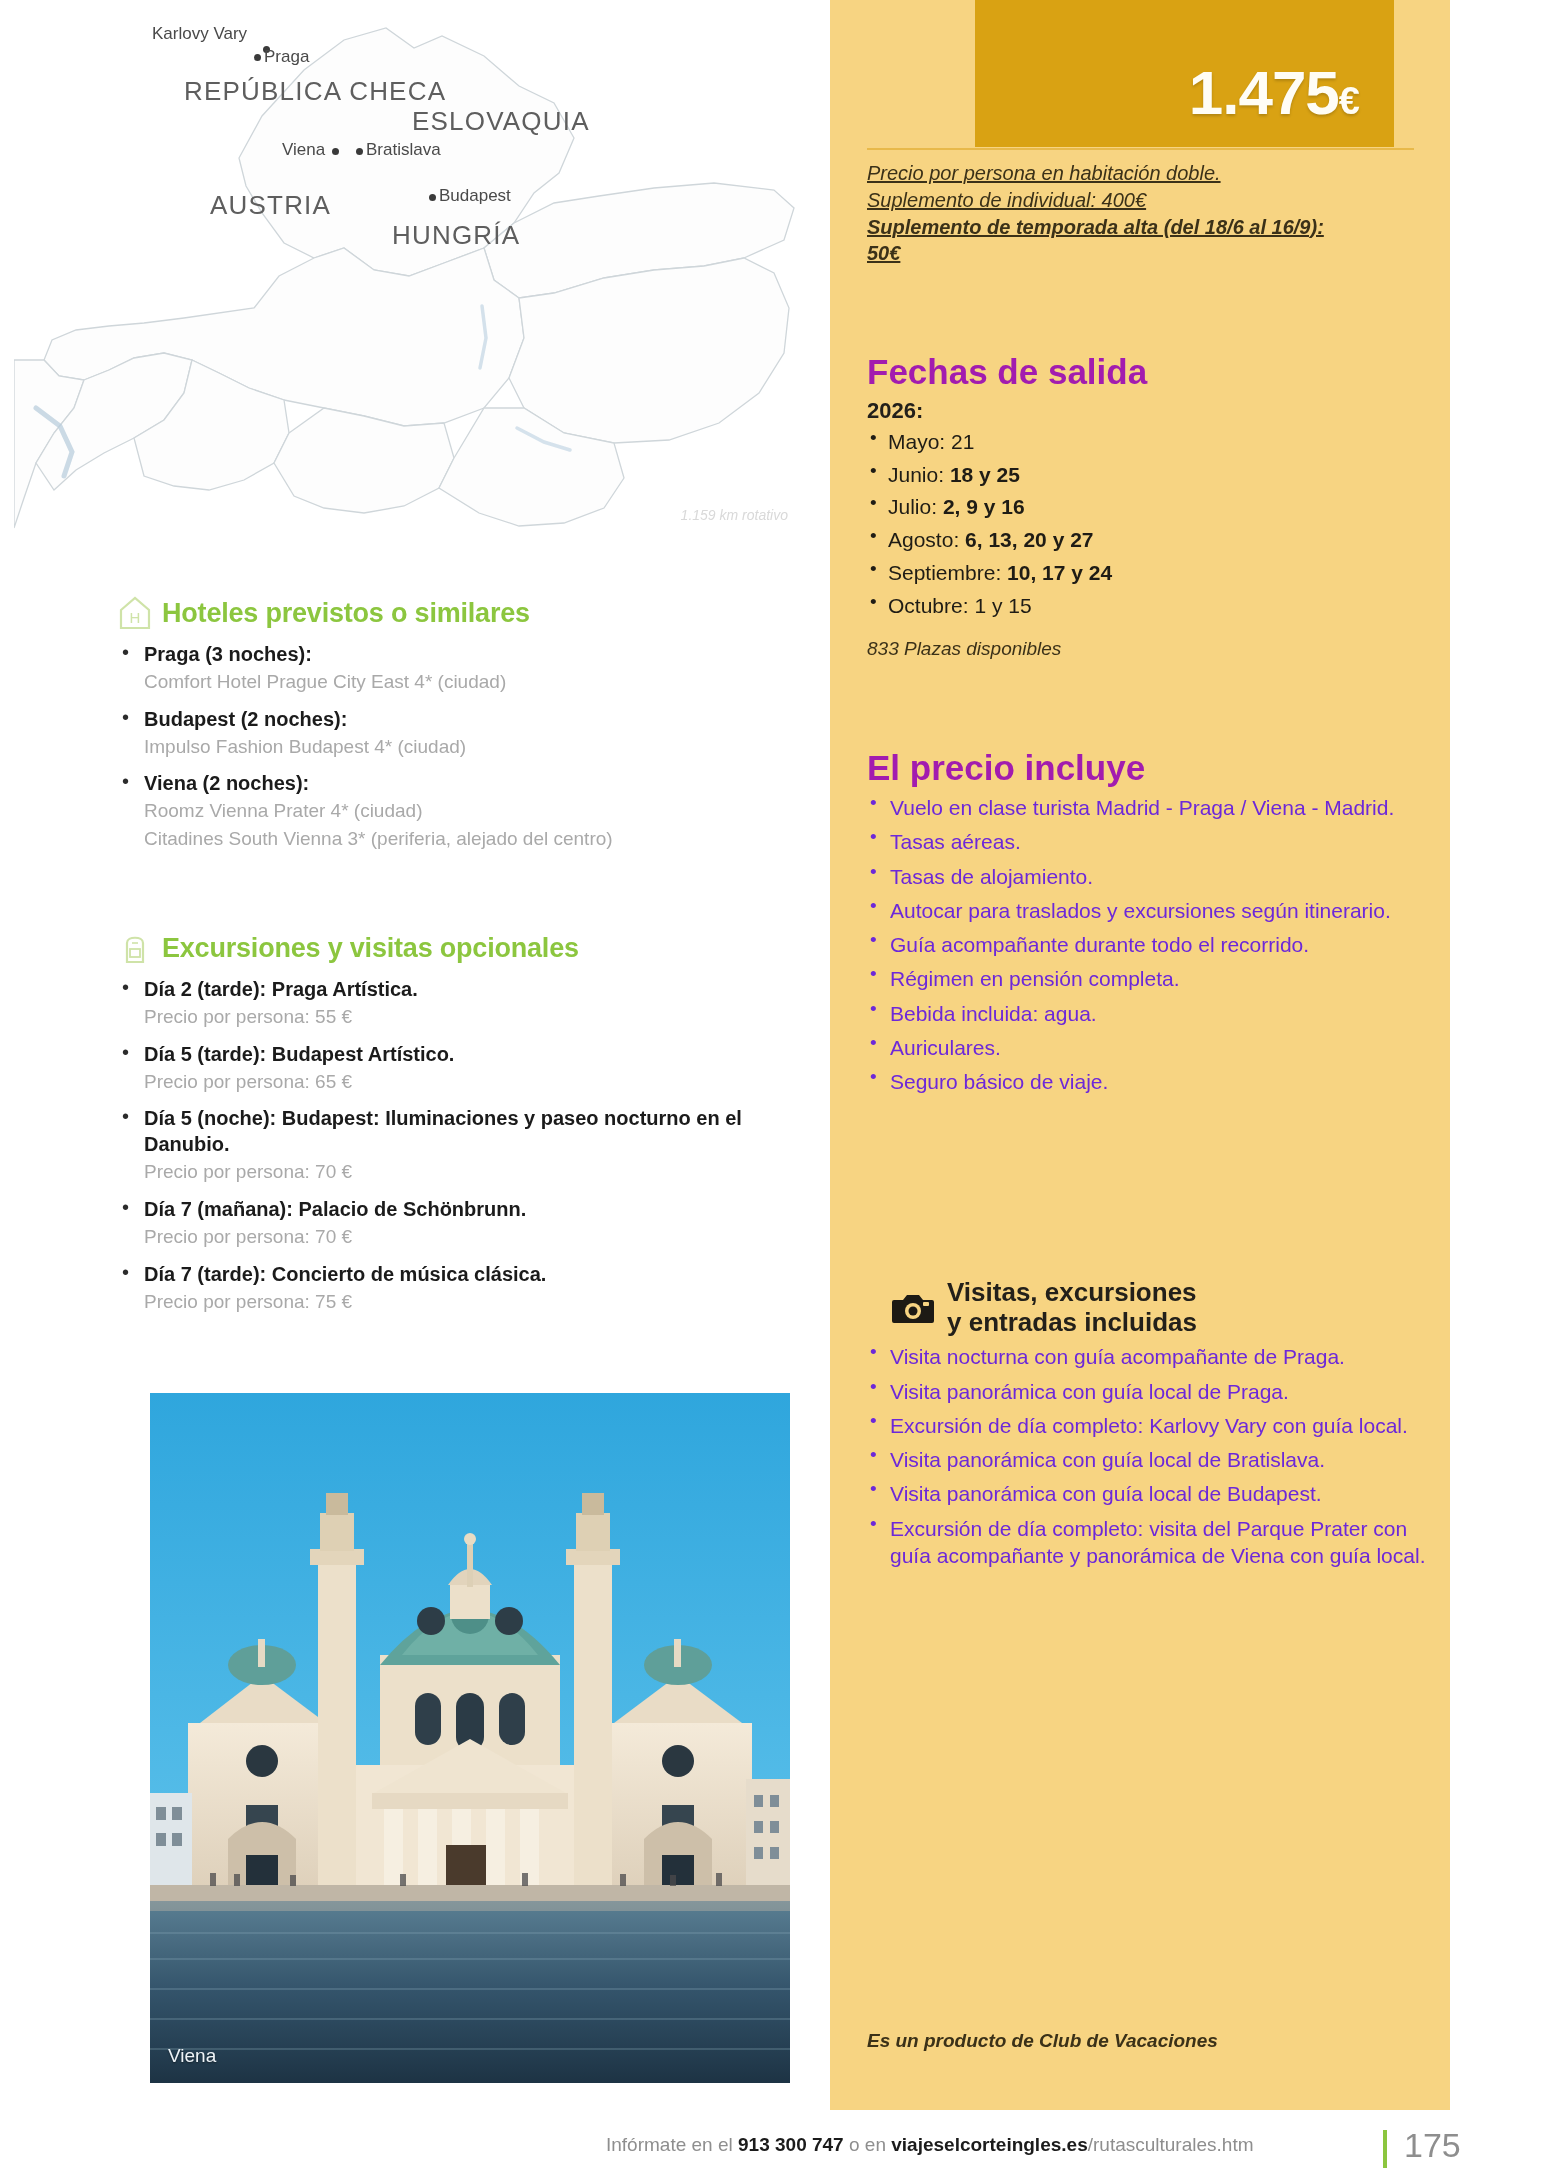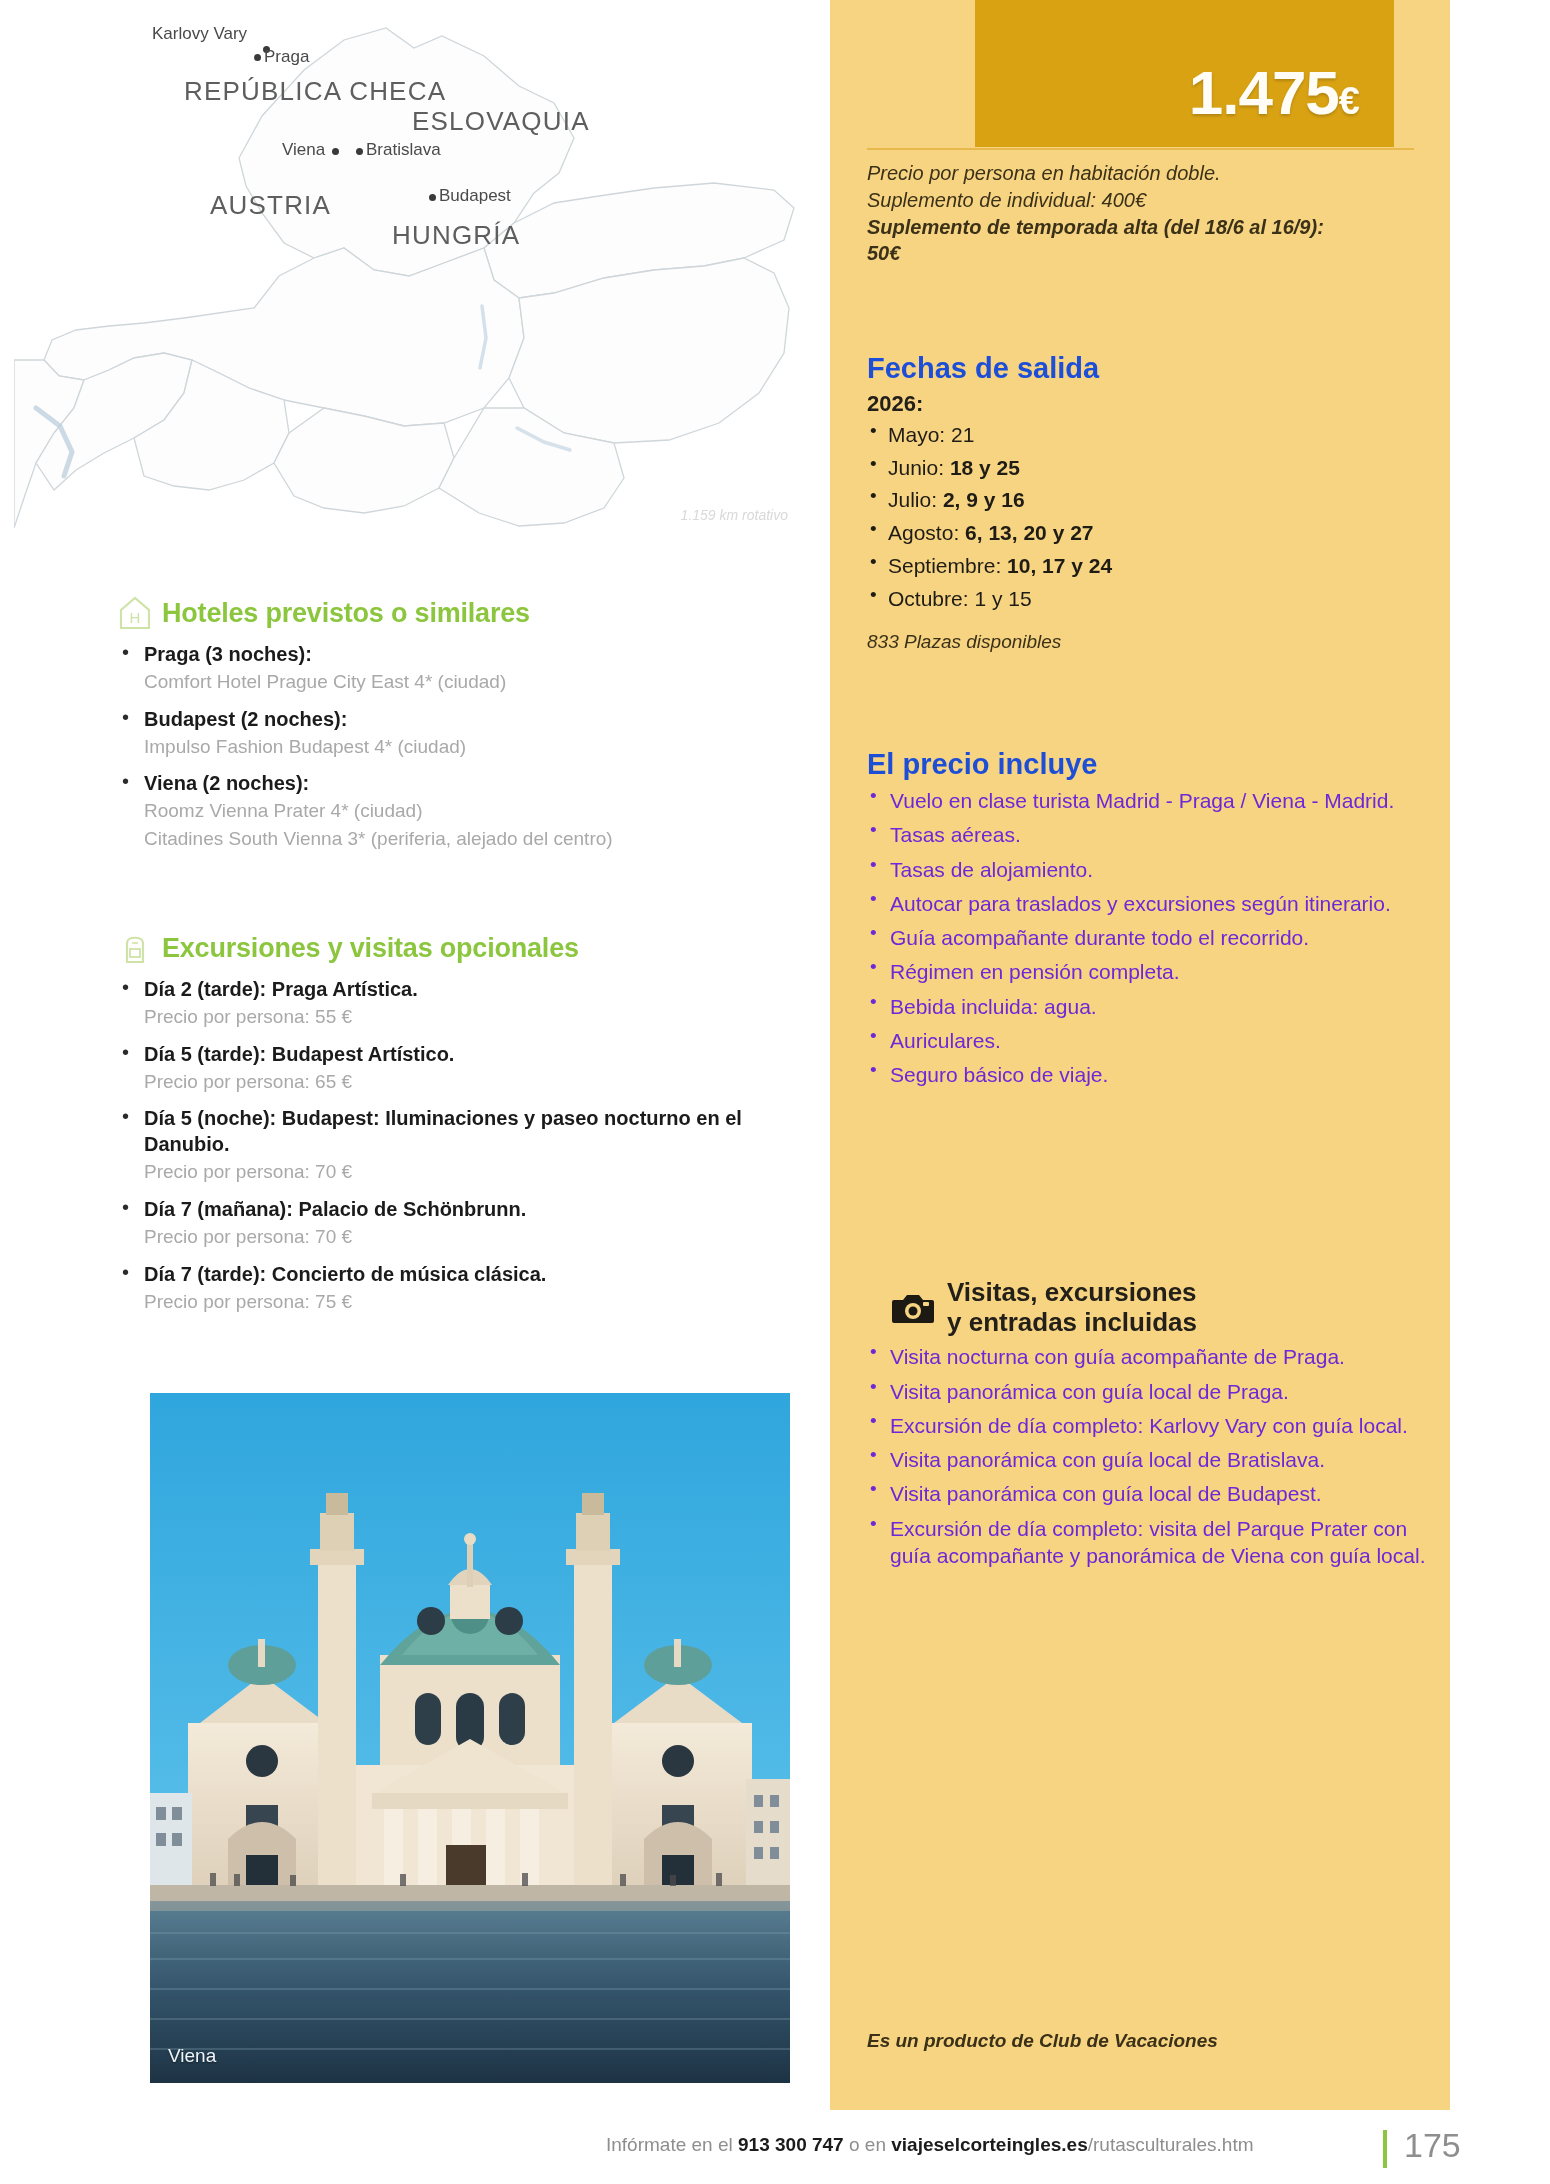--- a/index.html
+++ b/index.html
@@ -37,24 +37,24 @@
 
   
   .right-col{position:absolute;left:830px;top:0;width:620px;height:2110px;background:#f7d482;}
   .price-box{position:absolute;left:145px;top:0;width:419px;height:147px;background:#d9a213;}
   .price-txt{position:absolute;right:35px;top:62px;color:#fffdf5;font-weight:bold;
              font-size:62px;letter-spacing:-1px;line-height:1;text-shadow:0 2px 3px rgba(0,0,0,.18);}
   .price-txt .cur{font-size:38px;}
   .price-rule{position:absolute;left:37px;top:148px;width:547px;height:2px;background:#e8b94a;}
 
   .pnote{position:absolute;left:37px;top:160px;width:560px;font-style:italic;font-size:20px;
-         font-weight:bold;color:#3b3118;line-height:1.34;}
+         font-weight:bold;color:#3b3118;line-height:1.34;text-decoration:underline;}
   .pnote .thin{font-weight:normal;}
 
-  .rsec-title{font-size:29px;font-weight:bold;color:#1d4ed8;margin-bottom:6px;}
+  .rsec-title{font-size:35px;font-weight:bold;color:#a21caf;margin-bottom:6px;}
   .r-abs{position:absolute;left:37px;width:565px;color:#23201a;}
 
   .dates-grid{display:flex;gap:10px;}
   .dates-col{flex:0 0 250px;}
   .yr{font-size:22px;font-weight:bold;margin-bottom:4px;}
   ul.dl{list-style:none;margin:0;padding:0;}
   ul.dl>li{position:relative;padding-left:21px;font-size:21px;line-height:1.32;margin-bottom:5px;color:#1f1c15;}
   ul.dl>li:before{content:"\2022";position:absolute;left:3px;top:-3px;font-size:19px;}
   ul.dl b{font-weight:bold;}
   .plazas{font-style:italic;font-size:19px;color:#3b3118;margin-top:14px;}

